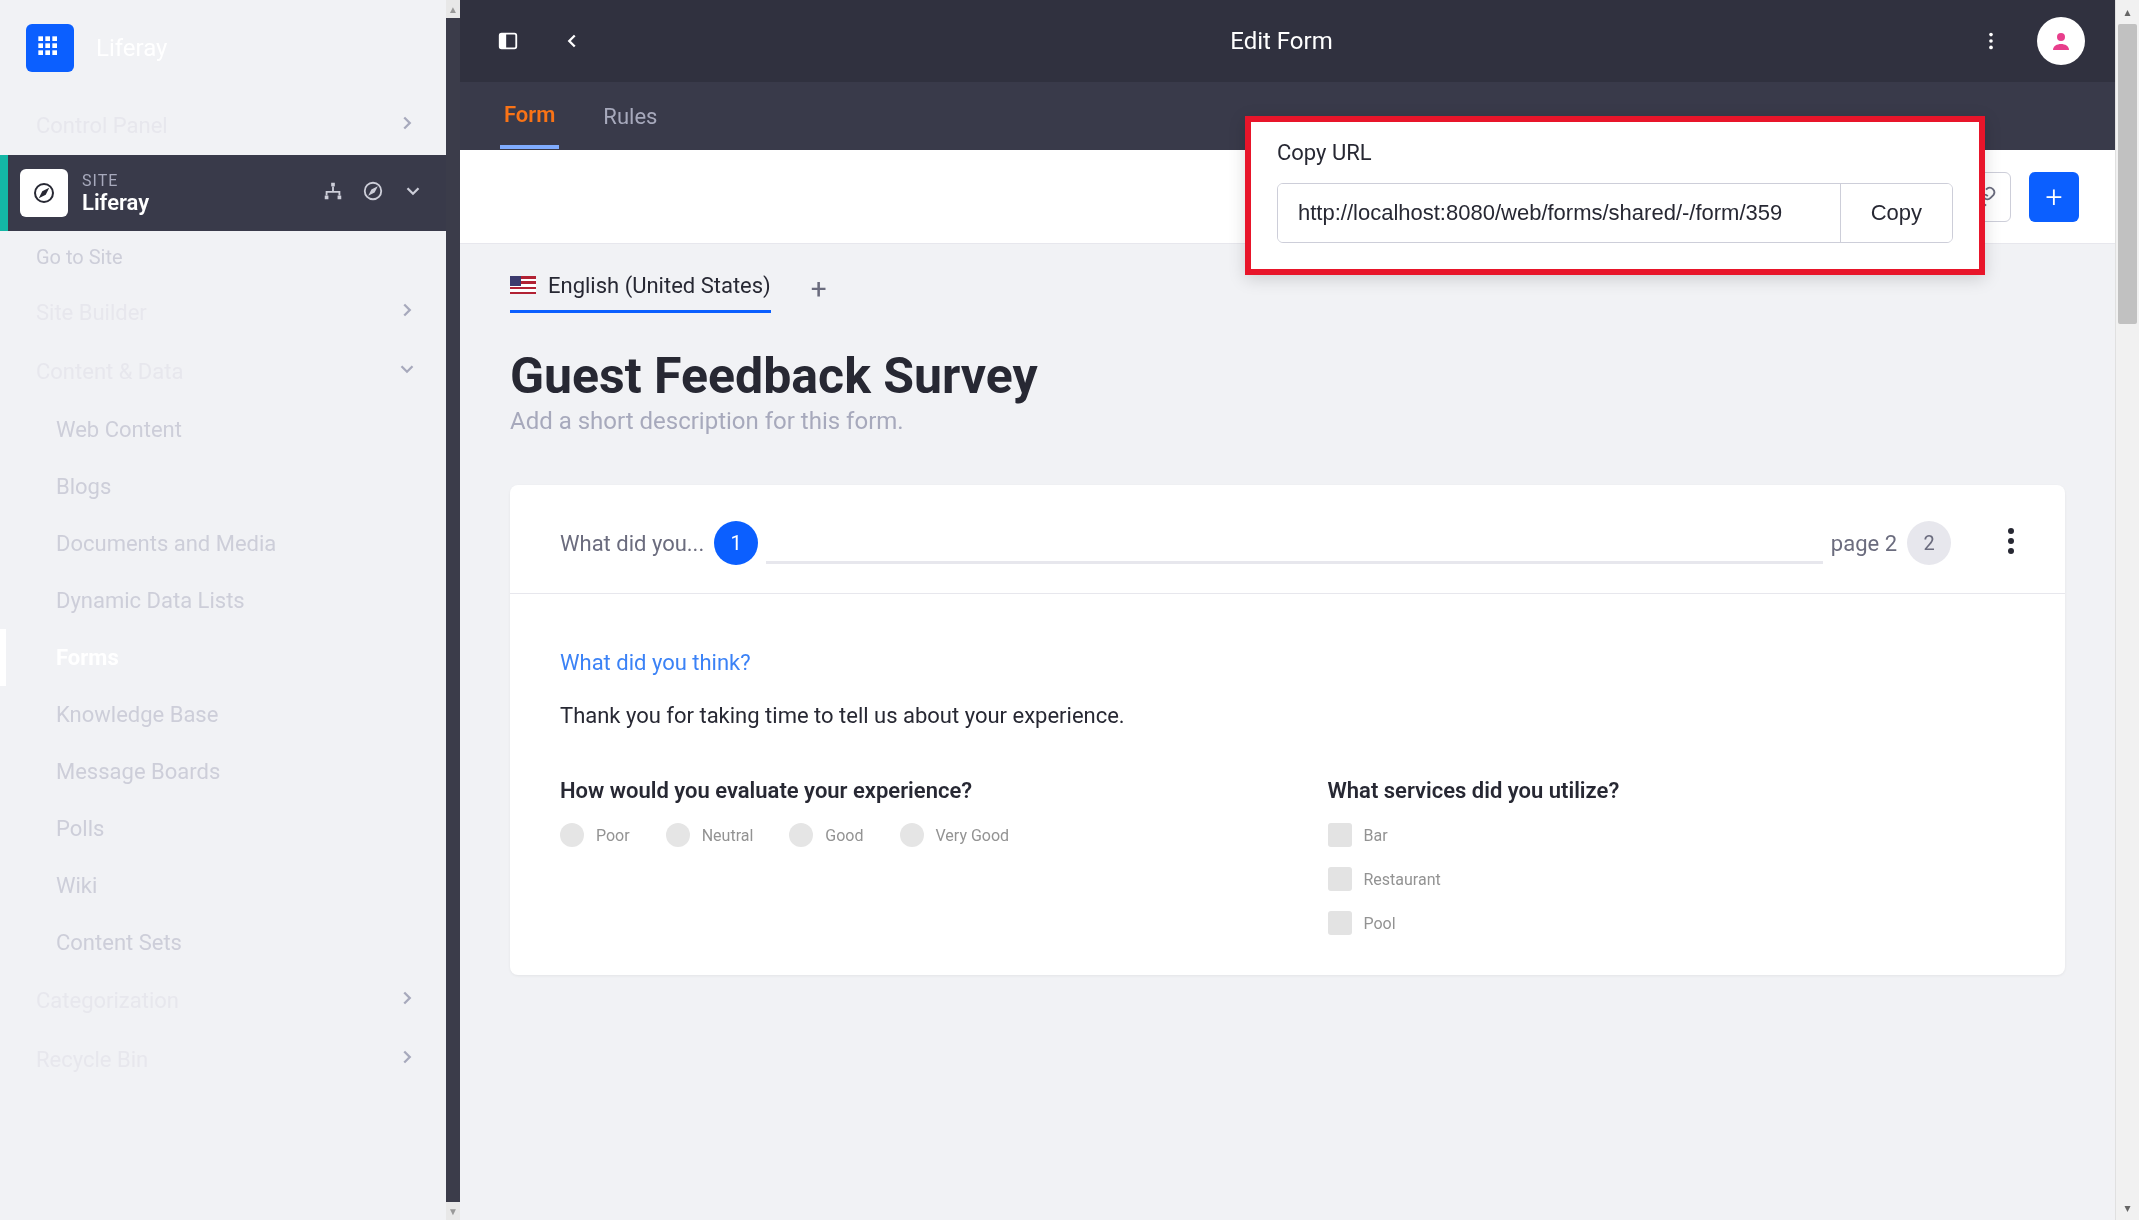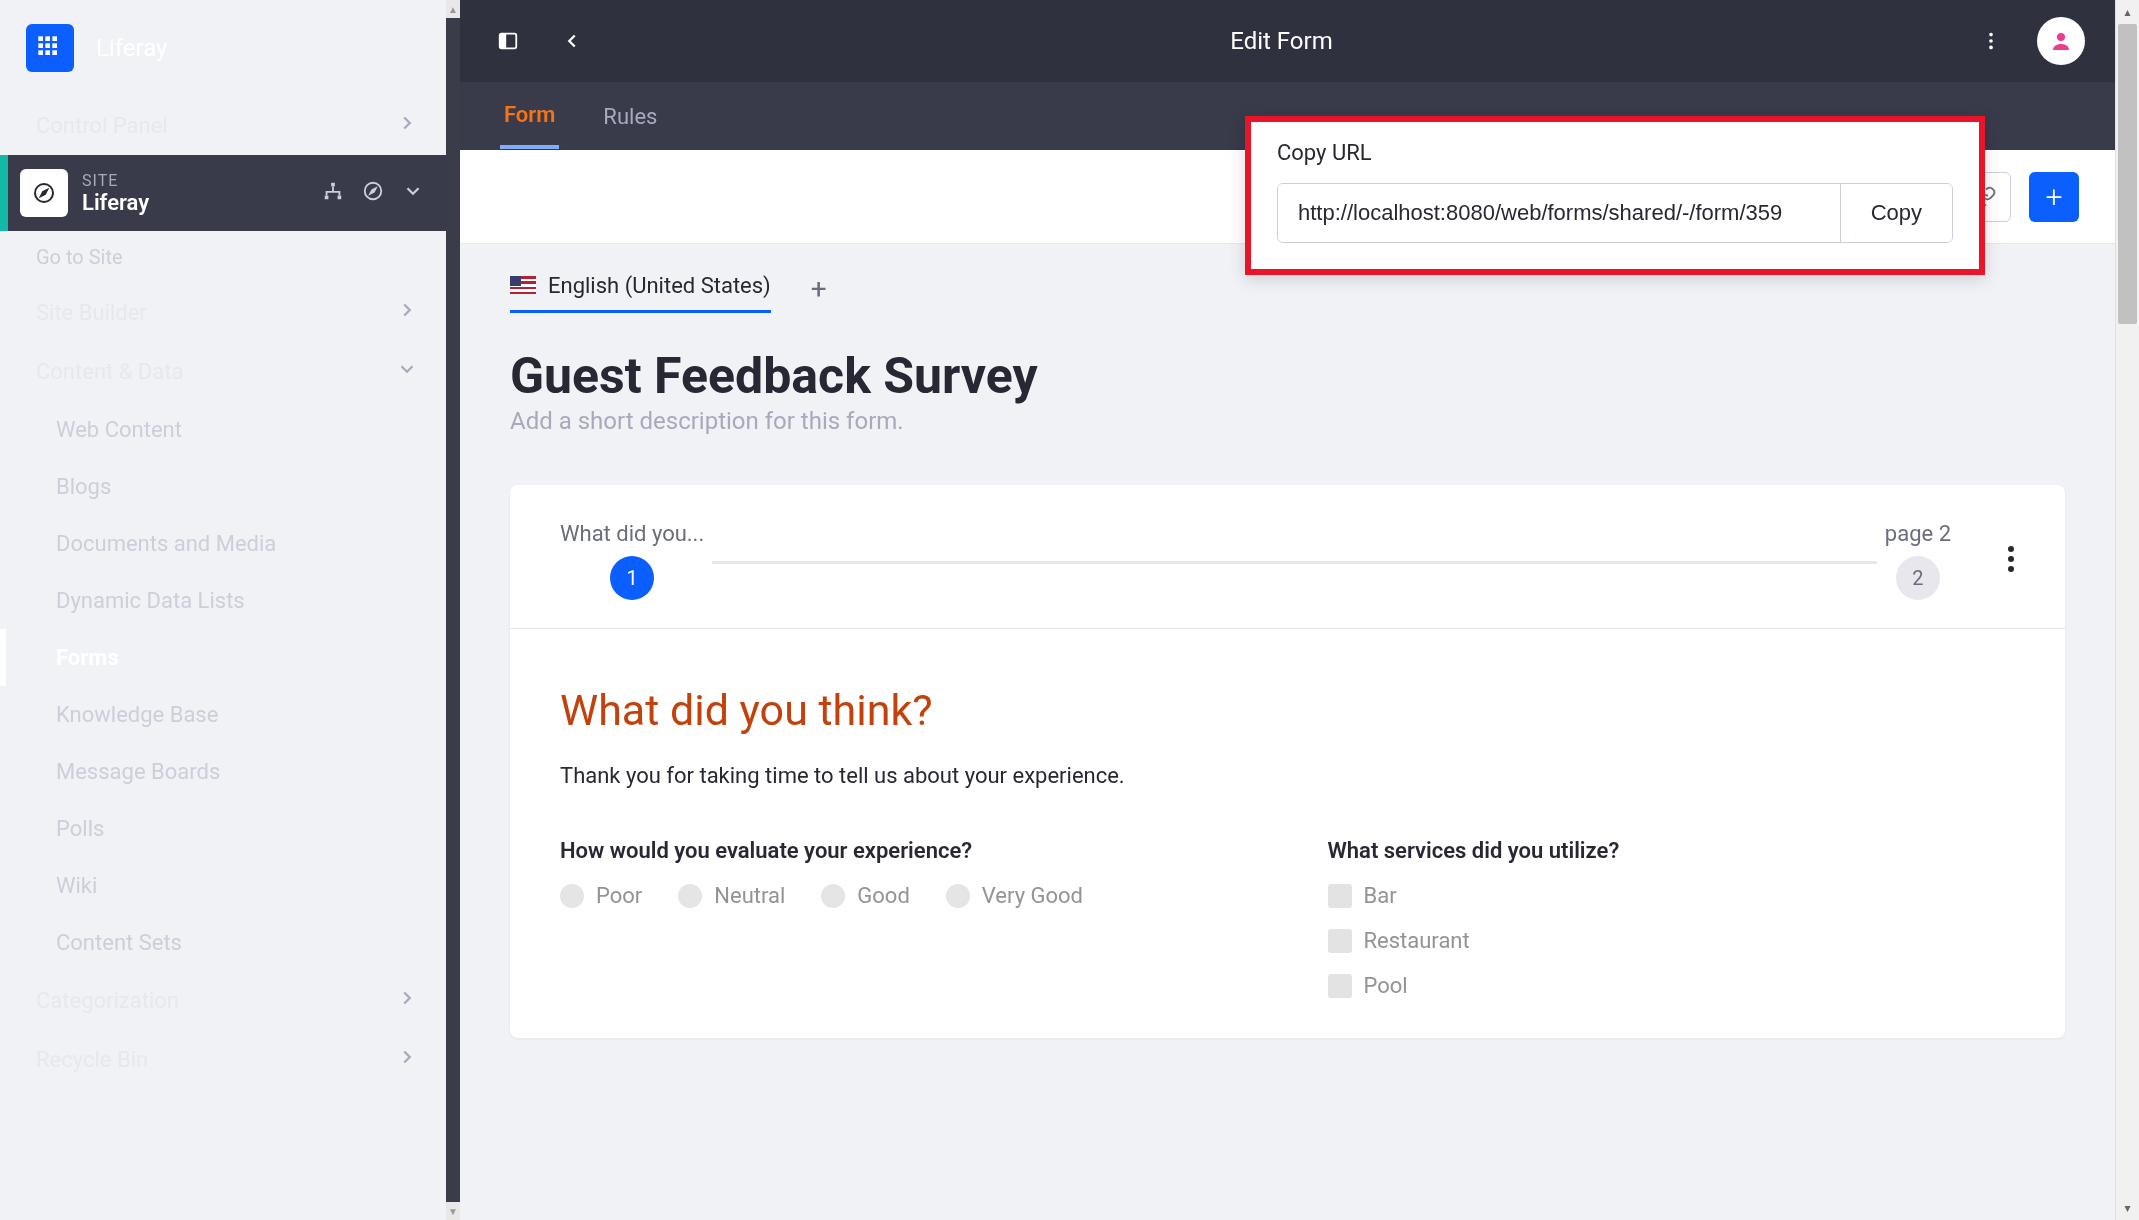--- a/index.html
+++ b/index.html
@@ -327,21 +327,21 @@
   border-radius: 8px;
   box-shadow: 0 1px 3px rgba(0,0,0,0.06);
 }
 .pager {
   padding: 36px 50px 28px 50px;
   display: flex;
   align-items: center;
   position: relative;
   border-bottom: 1px solid #e7e7ed;
 }
-.pager .page-col { display:flex; flex-direction:column; align-items:center; gap: 10px;}
+.pager .page-col { display:flex; flex-direction:row; align-items:center; gap: 10px;}
 .pager .page-lbl { font-size: 22px; color: #6b6c7e; }
 .pager .line {
   flex: 1;
   height: 3px;
   background: #e7e7ed;
   margin: 40px 8px 0 8px;
   align-self: flex-start;
 }
 .pdot {
   width: 44px; height: 44px;
@@ -354,23 +354,23 @@
 .pager .kebab {
   margin-left: 56px;
   cursor:pointer;
   color: #272833;
   align-self: center;
 }
 .page-body {
   padding: 56px 50px 40px 50px;
 }
 .page-body h2 {
-  font-size: 43px;
+  font-size: 22px;
   font-weight: 400;
-  color: #c2410c;
+  color: #3b82f6;
 }
 .page-body .sub {
   font-size: 22px;
   color: #272833;
   margin-top: 28px;
 }
 .fields {
   display: flex;
   gap: 80px;
   margin-top: 50px;
@@ -380,21 +380,21 @@
   font-size: 22px;
   font-weight: 600;
   color: #272833;
   margin-bottom: 20px;
 }
 .radio-row { display: flex; gap: 36px; flex-wrap: wrap; }
 .radio-opt, .check-opt {
   display: flex;
   align-items: center;
   gap: 12px;
-  font-size: 22px;
+  font-size: 16px;
   color: #939393;
 }
 .radio-opt .r {
   width: 24px; height: 24px;
   border-radius: 50%;
   background: #e5e5e5;
 }
 .check-opt .c {
   width: 24px; height: 24px;
   border-radius: 3px;

